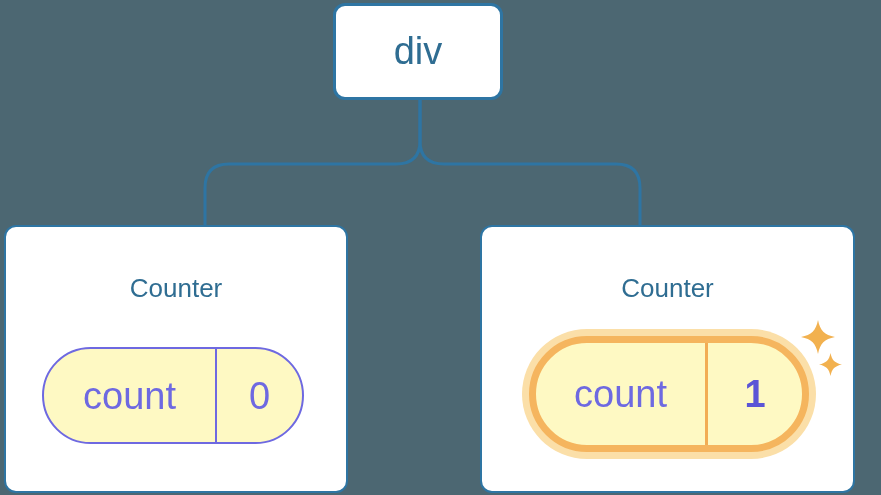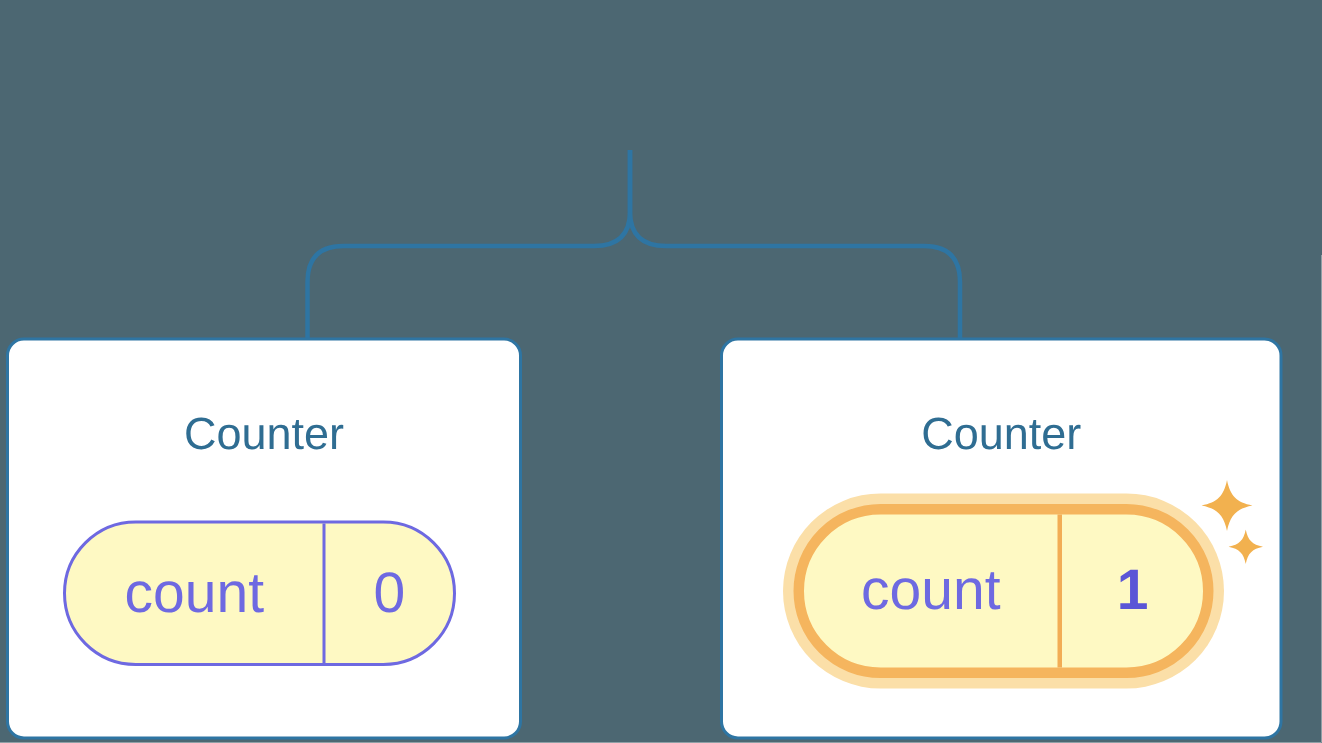--- a/index.html
+++ b/index.html
@@ -41,21 +41,21 @@
     background: #FFFFFF;
     border: 2.5px solid #2E75A3;
     border-radius: 12px;
   }
   .card-left  { left: 4px;   width: 344px; }
   .card-right { left: 480px; width: 375px; }
   .card-title {
     position: absolute;
     top: 48px; left: 0; right: 0;
     text-align: center;
-    font-size: 30px;
+    font-size: 26px;
     font-weight: 500;
     line-height: 1;
     color: #2F6D92;
   }
   .pill {
     position: absolute;
     display: flex;
     box-sizing: border-box;
     background: #fef9c3;
   }
@@ -100,20 +100,23 @@
 </head>
 <body>
 
 <div class="stage">
 
   <svg class="connector-svg" viewBox="0 0 881 495" xmlns="http://www.w3.org/2000/svg">
     <path d="M420,100 L420,141 Q420,164 396,164 L229,164 Q205,164 205,188 L205,226" fill="none" stroke="#2E75A3" stroke-width="3"></path>
     <path d="M420,100 L420,141 Q420,164 444,164 L616,164 Q640,164 640,188 L640,226" fill="none" stroke="#2E75A3" stroke-width="3"></path>
   </svg>
 
+  <div class="root-node">
+    <span class="root-label">div</span>
+  </div>
 
   <div class="card card-left">
     <div class="card-title">Counter</div>
     <div class="pill pill-normal">
       <div class="pill-key">count</div>
       <div class="pill-value">0</div>
     </div>
   </div>
 
   <div class="card card-right">

